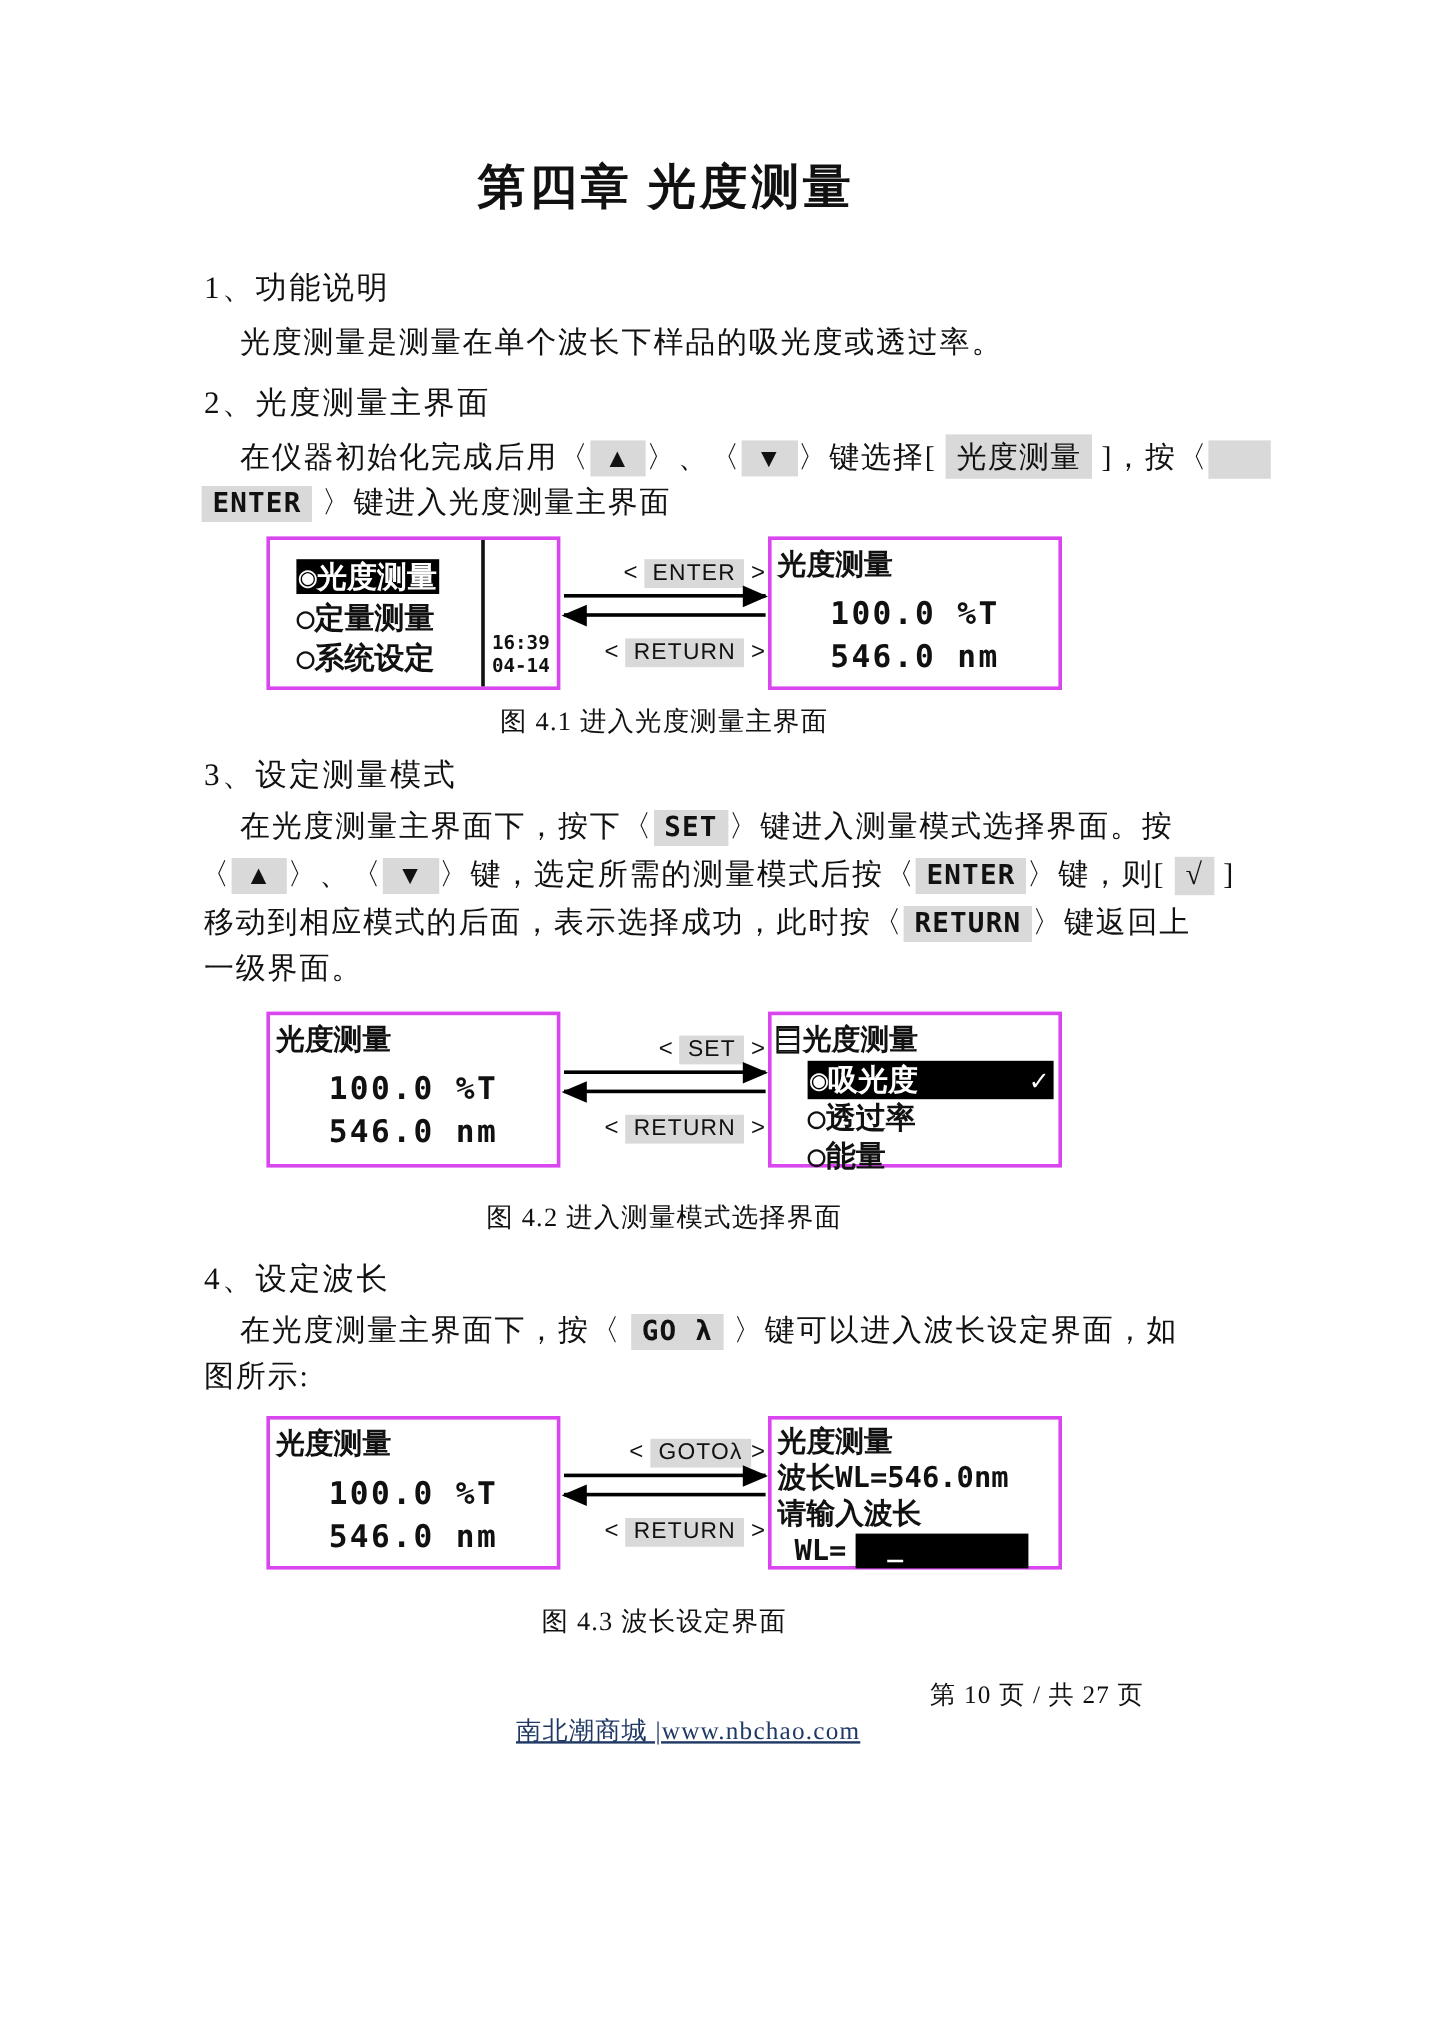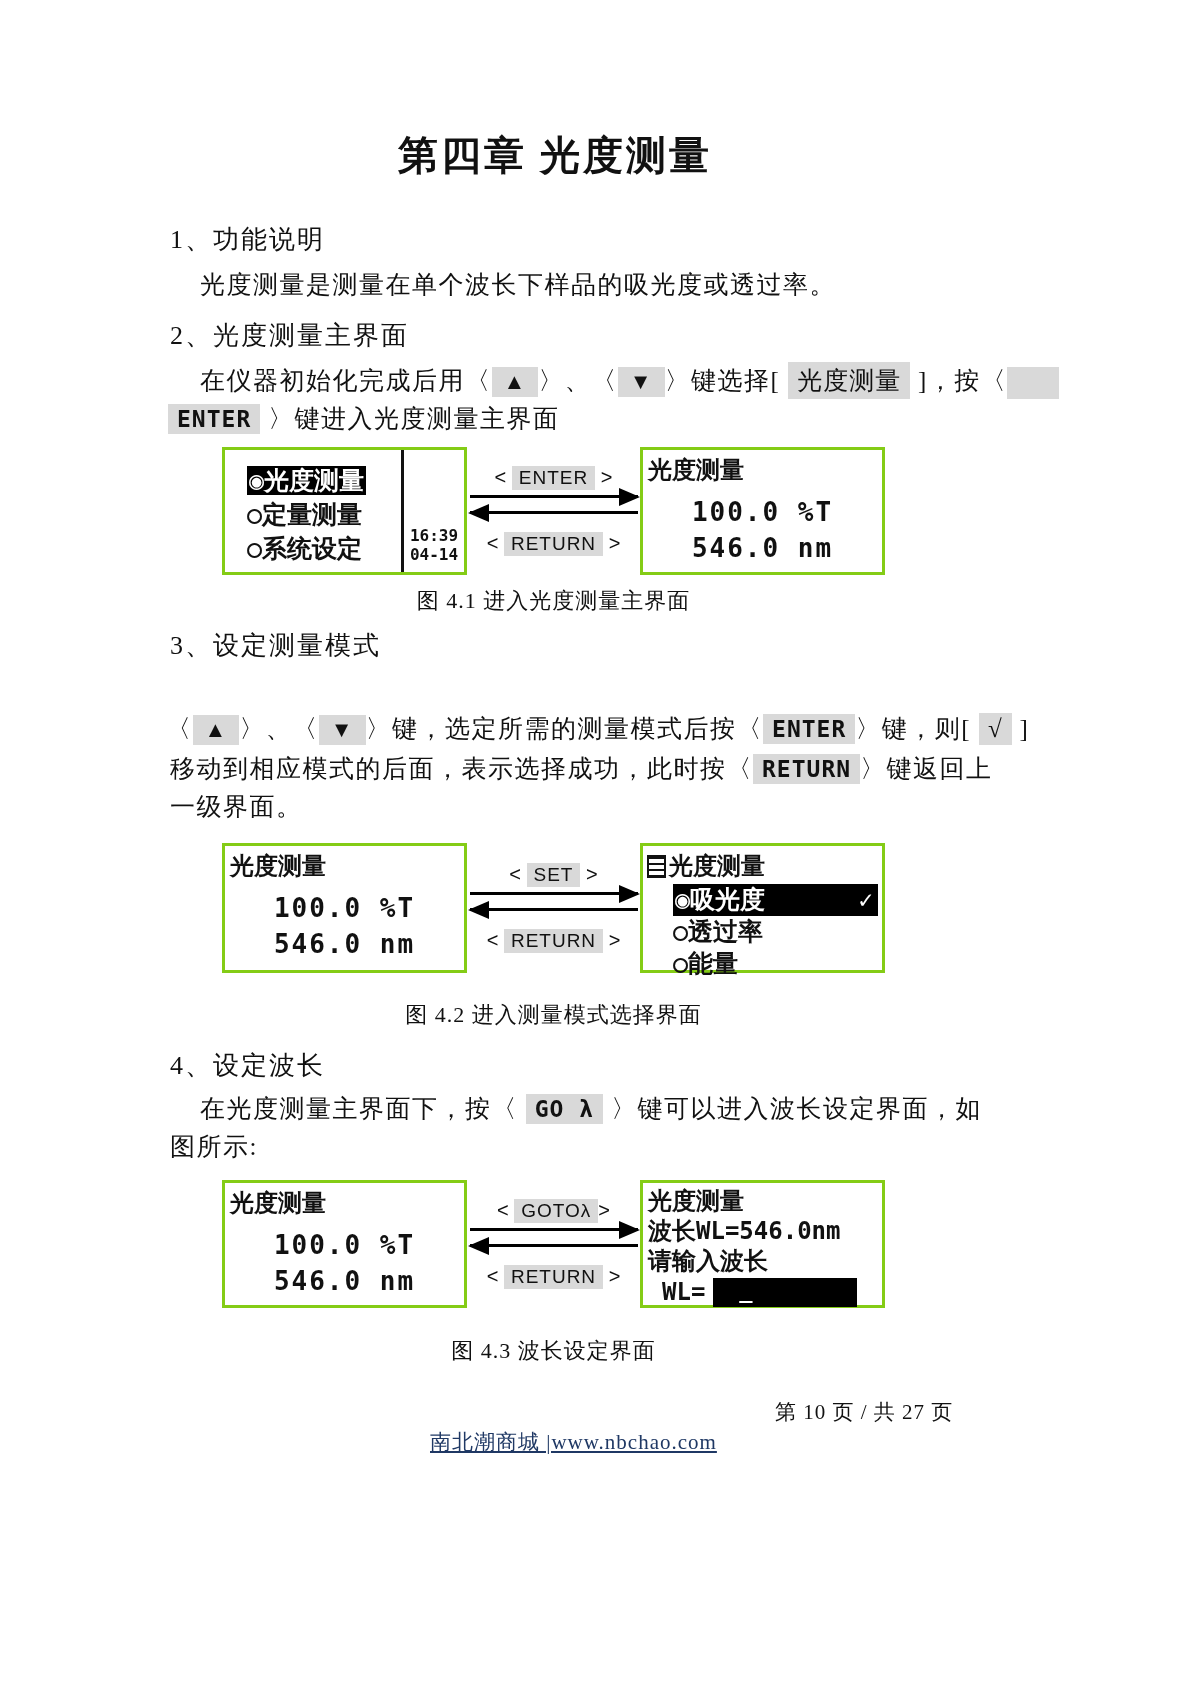--- a/index.html
+++ b/index.html
@@ -25,21 +25,21 @@
     font-family:"DejaVu Sans Mono", monospace; font-weight:bold; font-size:23px;
   }
   .chip.tri { font-size:22px; padding:2px 12px; }
   .chip.empty { min-width:34px; height:28px; vertical-align:middle; }
   
   .figure {
     position:absolute; left:222px; width:663px;
     display:flex; justify-content:space-between; align-items:stretch;
   }
   .lcd {
-    box-sizing:border-box; width:245px; border:3px solid #84cc16; background:#fff;
+    box-sizing:border-box; width:245px; border:3px solid #d946ef; background:#fff;
     font-family:"DejaVu Sans Mono", monospace; font-weight:bold;
   }
   
   .lcd.split { display:flex; }
   .menu-col { flex:1; padding:14px 0 0 22px; font-size:25px; line-height:34px; white-space:nowrap; }
   .vdivider { width:3px; background:#111; }
   .time-col {
     width:60px; display:flex; flex-direction:column; justify-content:flex-end;
     align-items:center; padding-bottom:8px; font-size:16px; line-height:19px;
   }
@@ -65,21 +65,21 @@
   .wl-label { margin-left:14px; }
   .input-box {
     width:118px; height:28px; background:#000; color:#fff; margin-left:8px;
     display:flex; align-items:flex-end; padding:0 0 1px 26px; font-size:22px;
   }
   
   .arrows {
     width:168px; align-self:center; text-align:center;
     font-family:"Liberation Sans", sans-serif; font-size:20px; color:#111;
   }
-  .alabel { margin-bottom:5px; white-space:nowrap; }
+  .alabel { margin-bottom:5px; white-space:nowrap;text-align:right; }
   .alabel .chip { padding:1px 7px; font-size:19px; }
   .arr { position:relative; height:3px; background:#000; }
   .arr.r { margin-bottom:13px; }
   .arr.r::after {
     content:""; position:absolute; right:-2px; top:50%; transform:translateY(-50%);
     border-left:21px solid #000; border-top:9px solid transparent; border-bottom:9px solid transparent;
   }
   .arr.l::before {
     content:""; position:absolute; left:-2px; top:50%; transform:translateY(-50%);
     border-right:21px solid #000; border-top:9px solid transparent; border-bottom:9px solid transparent;
@@ -133,20 +133,21 @@
       <div class="screen-title">光度测量</div>
       <div class="screen-vals">
         <div>100.0 %T</div>
         <div>546.0 nm</div>
       </div>
     </div>
   </div>
   <div class="caption" style="top:586px">图 4.1 进入光度测量主界面</div>
 
   <div class="heading" style="top:628px">3、设定测量模式</div>
+  <div class="bodyline" style="top:672px; left:200px"><span>在光度测量主界面下，按下〈</span><span class="chip key">SET</span><span>〉键进入测量模式选择界面。按</span></div>
   <div class="bodyline" style="top:712px; left:166px"><span>〈</span><span class="chip tri">▲</span><span>〉、〈</span><span class="chip tri">▼</span><span>〉键，选定所需的测量模式后按〈</span><span class="chip key">ENTER</span><span>〉键，则[</span> <span class="chip">√</span> <span>]</span></div>
   <div class="bodyline" style="top:752px; left:170px"><span>移动到相应模式的后面，表示选择成功，此时按〈</span><span class="chip key">RETURN</span><span>〉键返回上</span></div>
   <div class="bodyline" style="top:790px; left:170px">一级界面。</div>
 
   <div class="figure" style="top:843px; height:130px">
     <div class="lcd">
       <div class="screen-title">光度测量</div>
       <div class="screen-vals">
         <div>100.0 %T</div>
         <div>546.0 nm</div>

